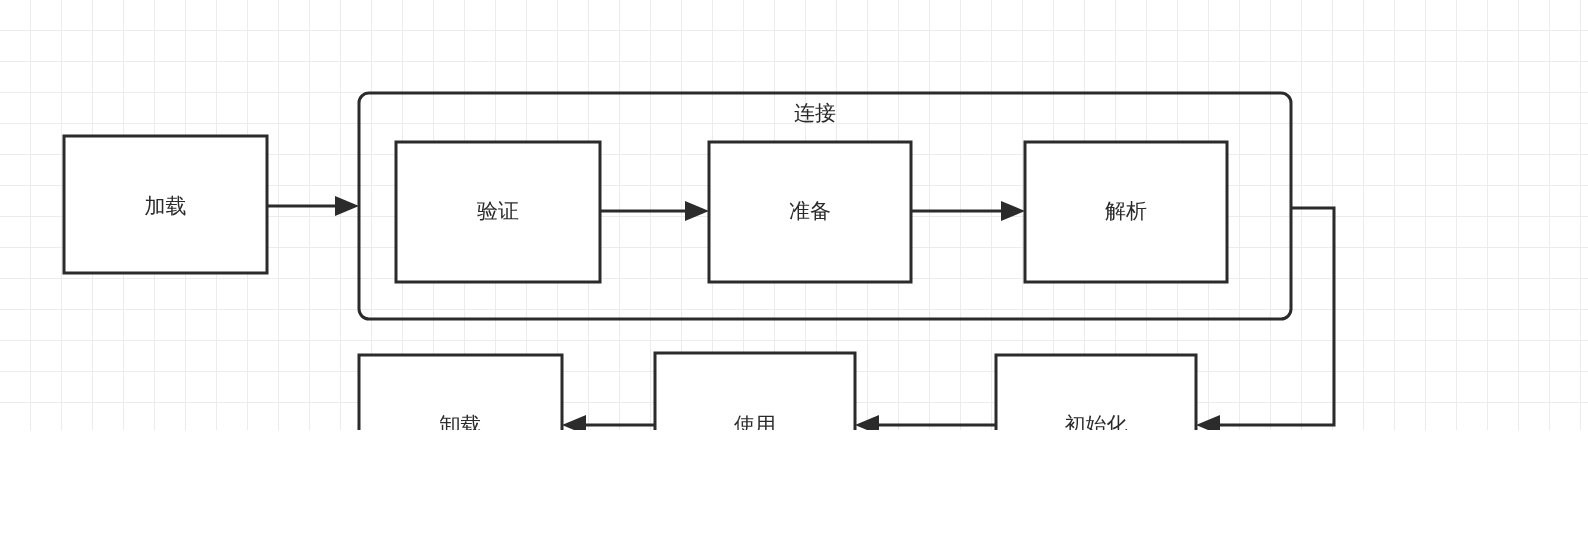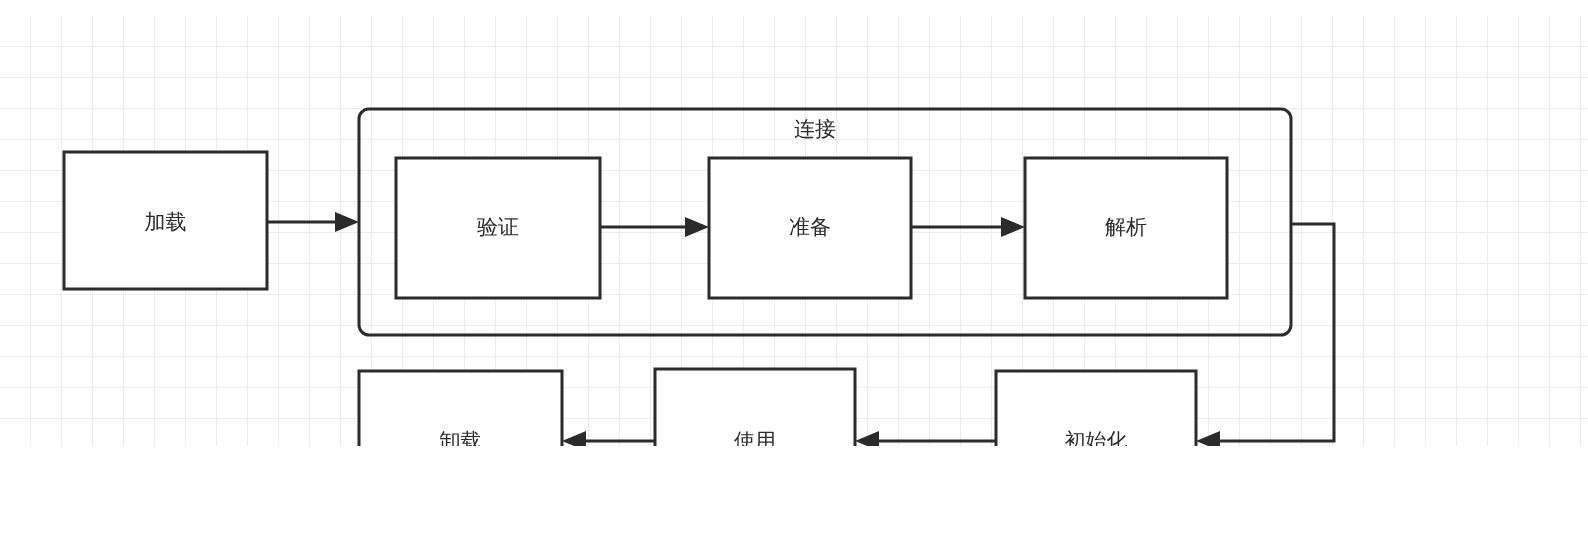--- a/index.html
+++ b/index.html
@@ -12,21 +12,20 @@
     width: 1588px;
     height: 430px;
     background-color: #ffffff;
     background-image:
       linear-gradient(to right, #ececec 1px, transparent 1px),
       linear-gradient(to bottom, #ececec 1px, transparent 1px);
     background-size: 31px 31px;
     background-position: -1px -1px;
     overflow: hidden;
     font-family: "DejaVu Sans", "Liberation Sans", sans-serif;
-    margin-top: 16px;
   }
   #diagram-svg {
     position: absolute;
     left: 0;
     top: 0;
     width: 1588px;
     height: 558px;
   }
   .node-rect {
     fill: #ffffff;

